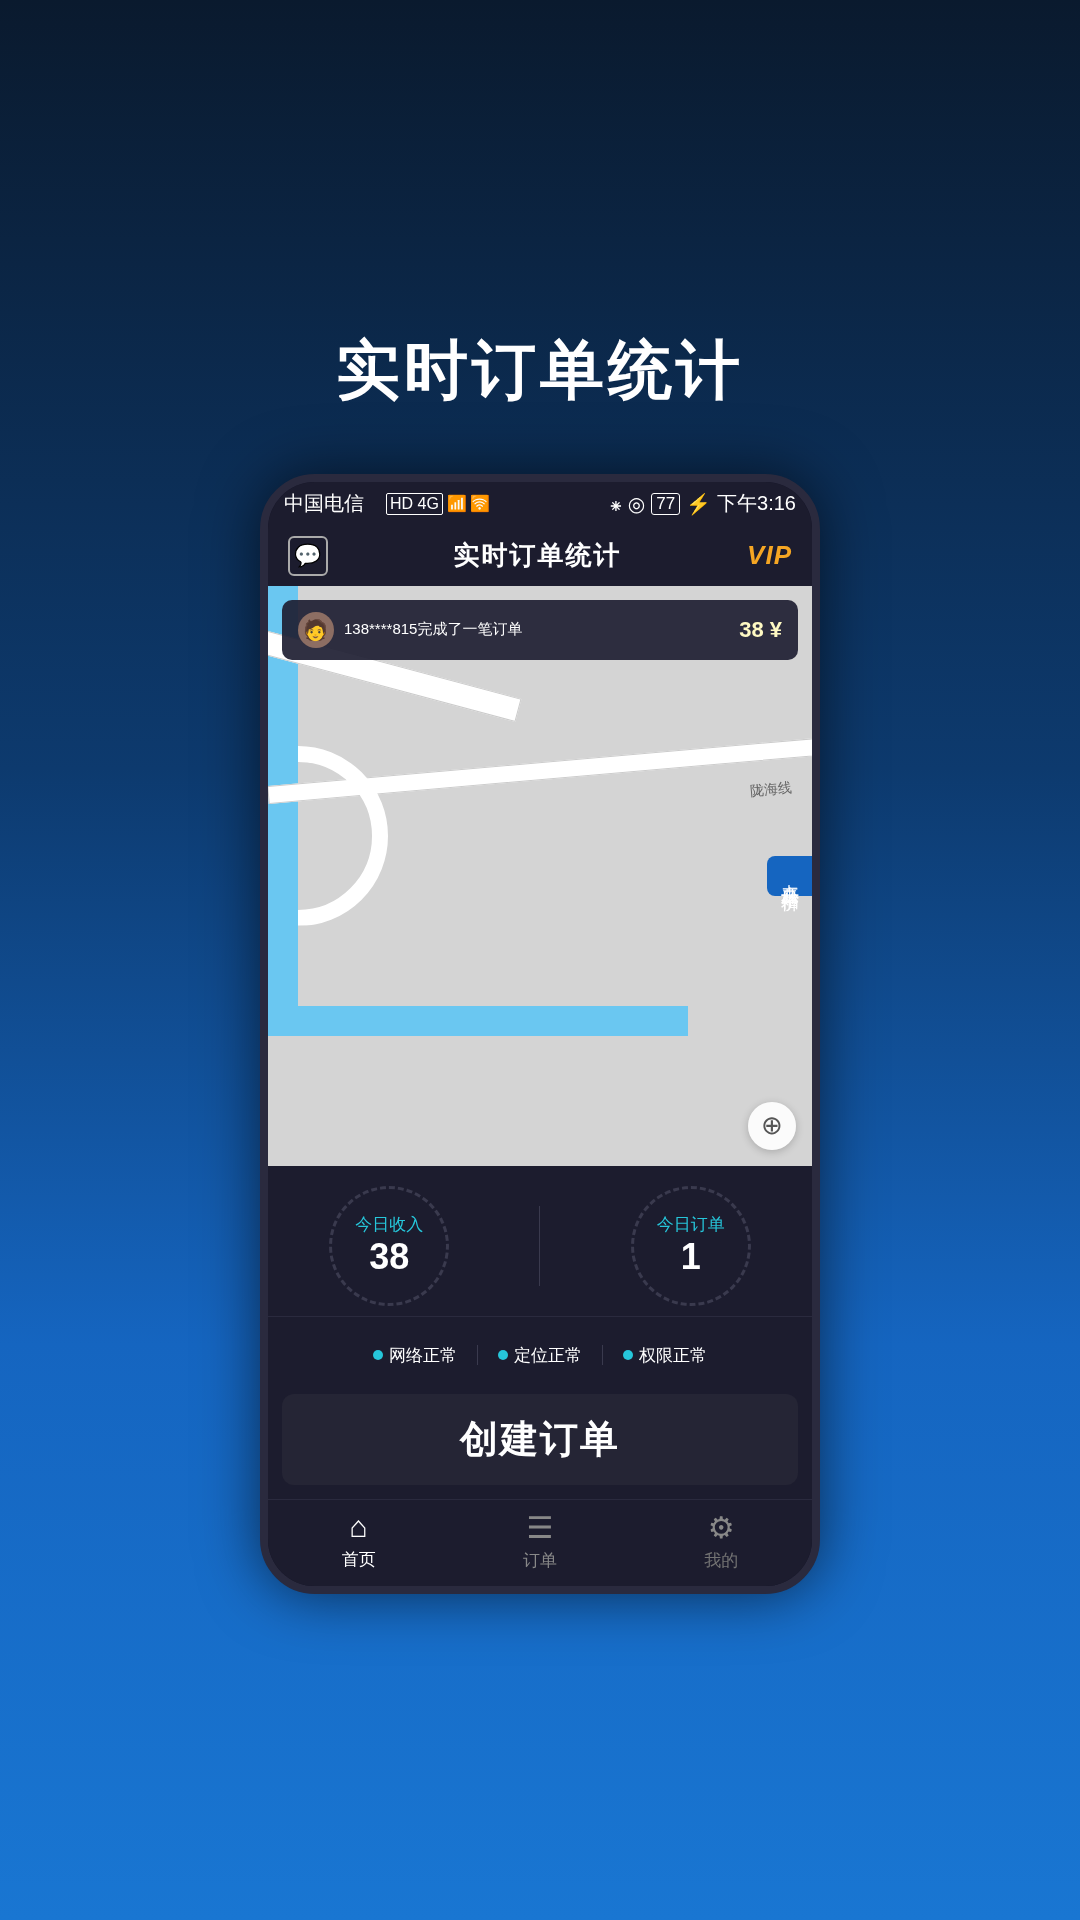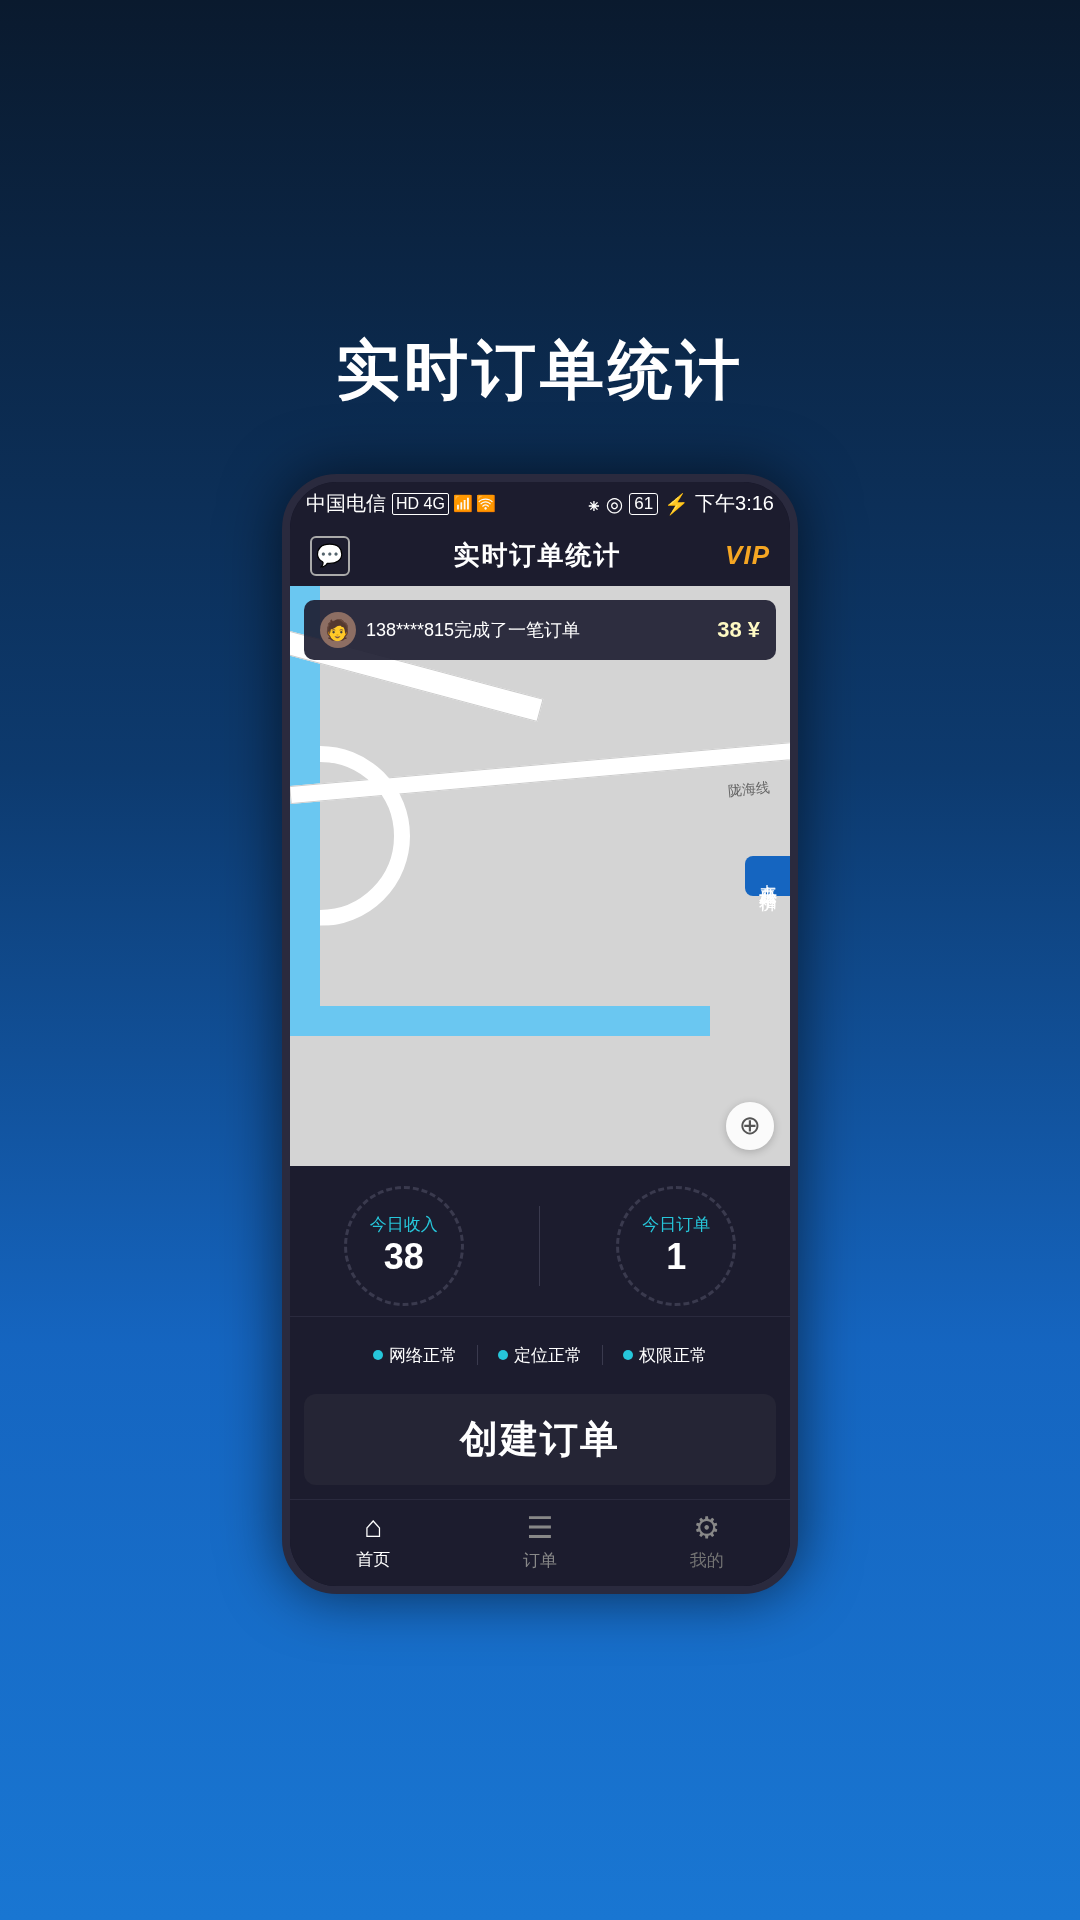--- a/index.html
+++ b/index.html
@@ -15,21 +15,21 @@
       overflow: hidden;
     }
     .page-title {
       color: white;
       font-size: 64px;
       font-weight: 600;
       margin-bottom: 60px;
       letter-spacing: 4px;
     }
     .phone-frame {
-      width: 516px;
+      width: 560px;
       height: 1120px;
       background: #1a1a2e;
       border-radius: 55px;
       border: 8px solid #2a2a3e;
       box-shadow: 0 0 60px rgba(0,0,0,0.6), inset 0 0 20px rgba(0,0,0,0.3);
       overflow: hidden;
       display: flex;
       flex-direction: column;
       position: relative;
     }
@@ -185,21 +185,21 @@
       height: 36px;
       border-radius: 50%;
       background: #8d6e63;
       display: flex;
       align-items: center;
       justify-content: center;
       font-size: 20px;
     }
     .notif-text {
       color: white;
-      font-size: 18px;
+      font-size: 15px;
     }
     .notif-price {
       color: #fef9c3;
       font-size: 22px;
       font-weight: 600;
     }
     
     .map-side-btn {
       position: absolute;
       right: 0;
@@ -354,28 +354,28 @@
 </head>
 <body>
 
 <div class="page-title">实时订单统计</div>
 
 <div class="phone-frame">
 
   <div class="status-bar">
     <div class="status-left">
       <span>中国电信</span>
-      <span style="font-size:16px; border:1px solid white; padding:1px 3px; border-radius:2px; margin-left:2px;">HD 4G</span>
+      <span style="font-size:16px; border:1px solid white; padding:1px 3px; border-radius:2px; margin-left:18px;">HD 4G</span>
       <span style="font-size:16px;">📶</span>
       <span style="font-size:16px;">🛜</span>
     </div>
     <div class="status-right">
       <span>⁕</span>
       <span>◎</span>
-      <span style="border:1.5px solid white; border-radius:3px; padding:0 4px; font-size:17px;">61</span>
+      <span style="border:1.5px solid white; border-radius:3px; padding:0 4px; font-size:17px;">77</span>
       <span>⚡</span>
       <span>下午3:16</span>
     </div>
   </div>
 
   <div class="app-header">
     <div class="header-icon">
       <span>💬</span>
     </div>
     <div class="header-title">实时订单统计</div>

